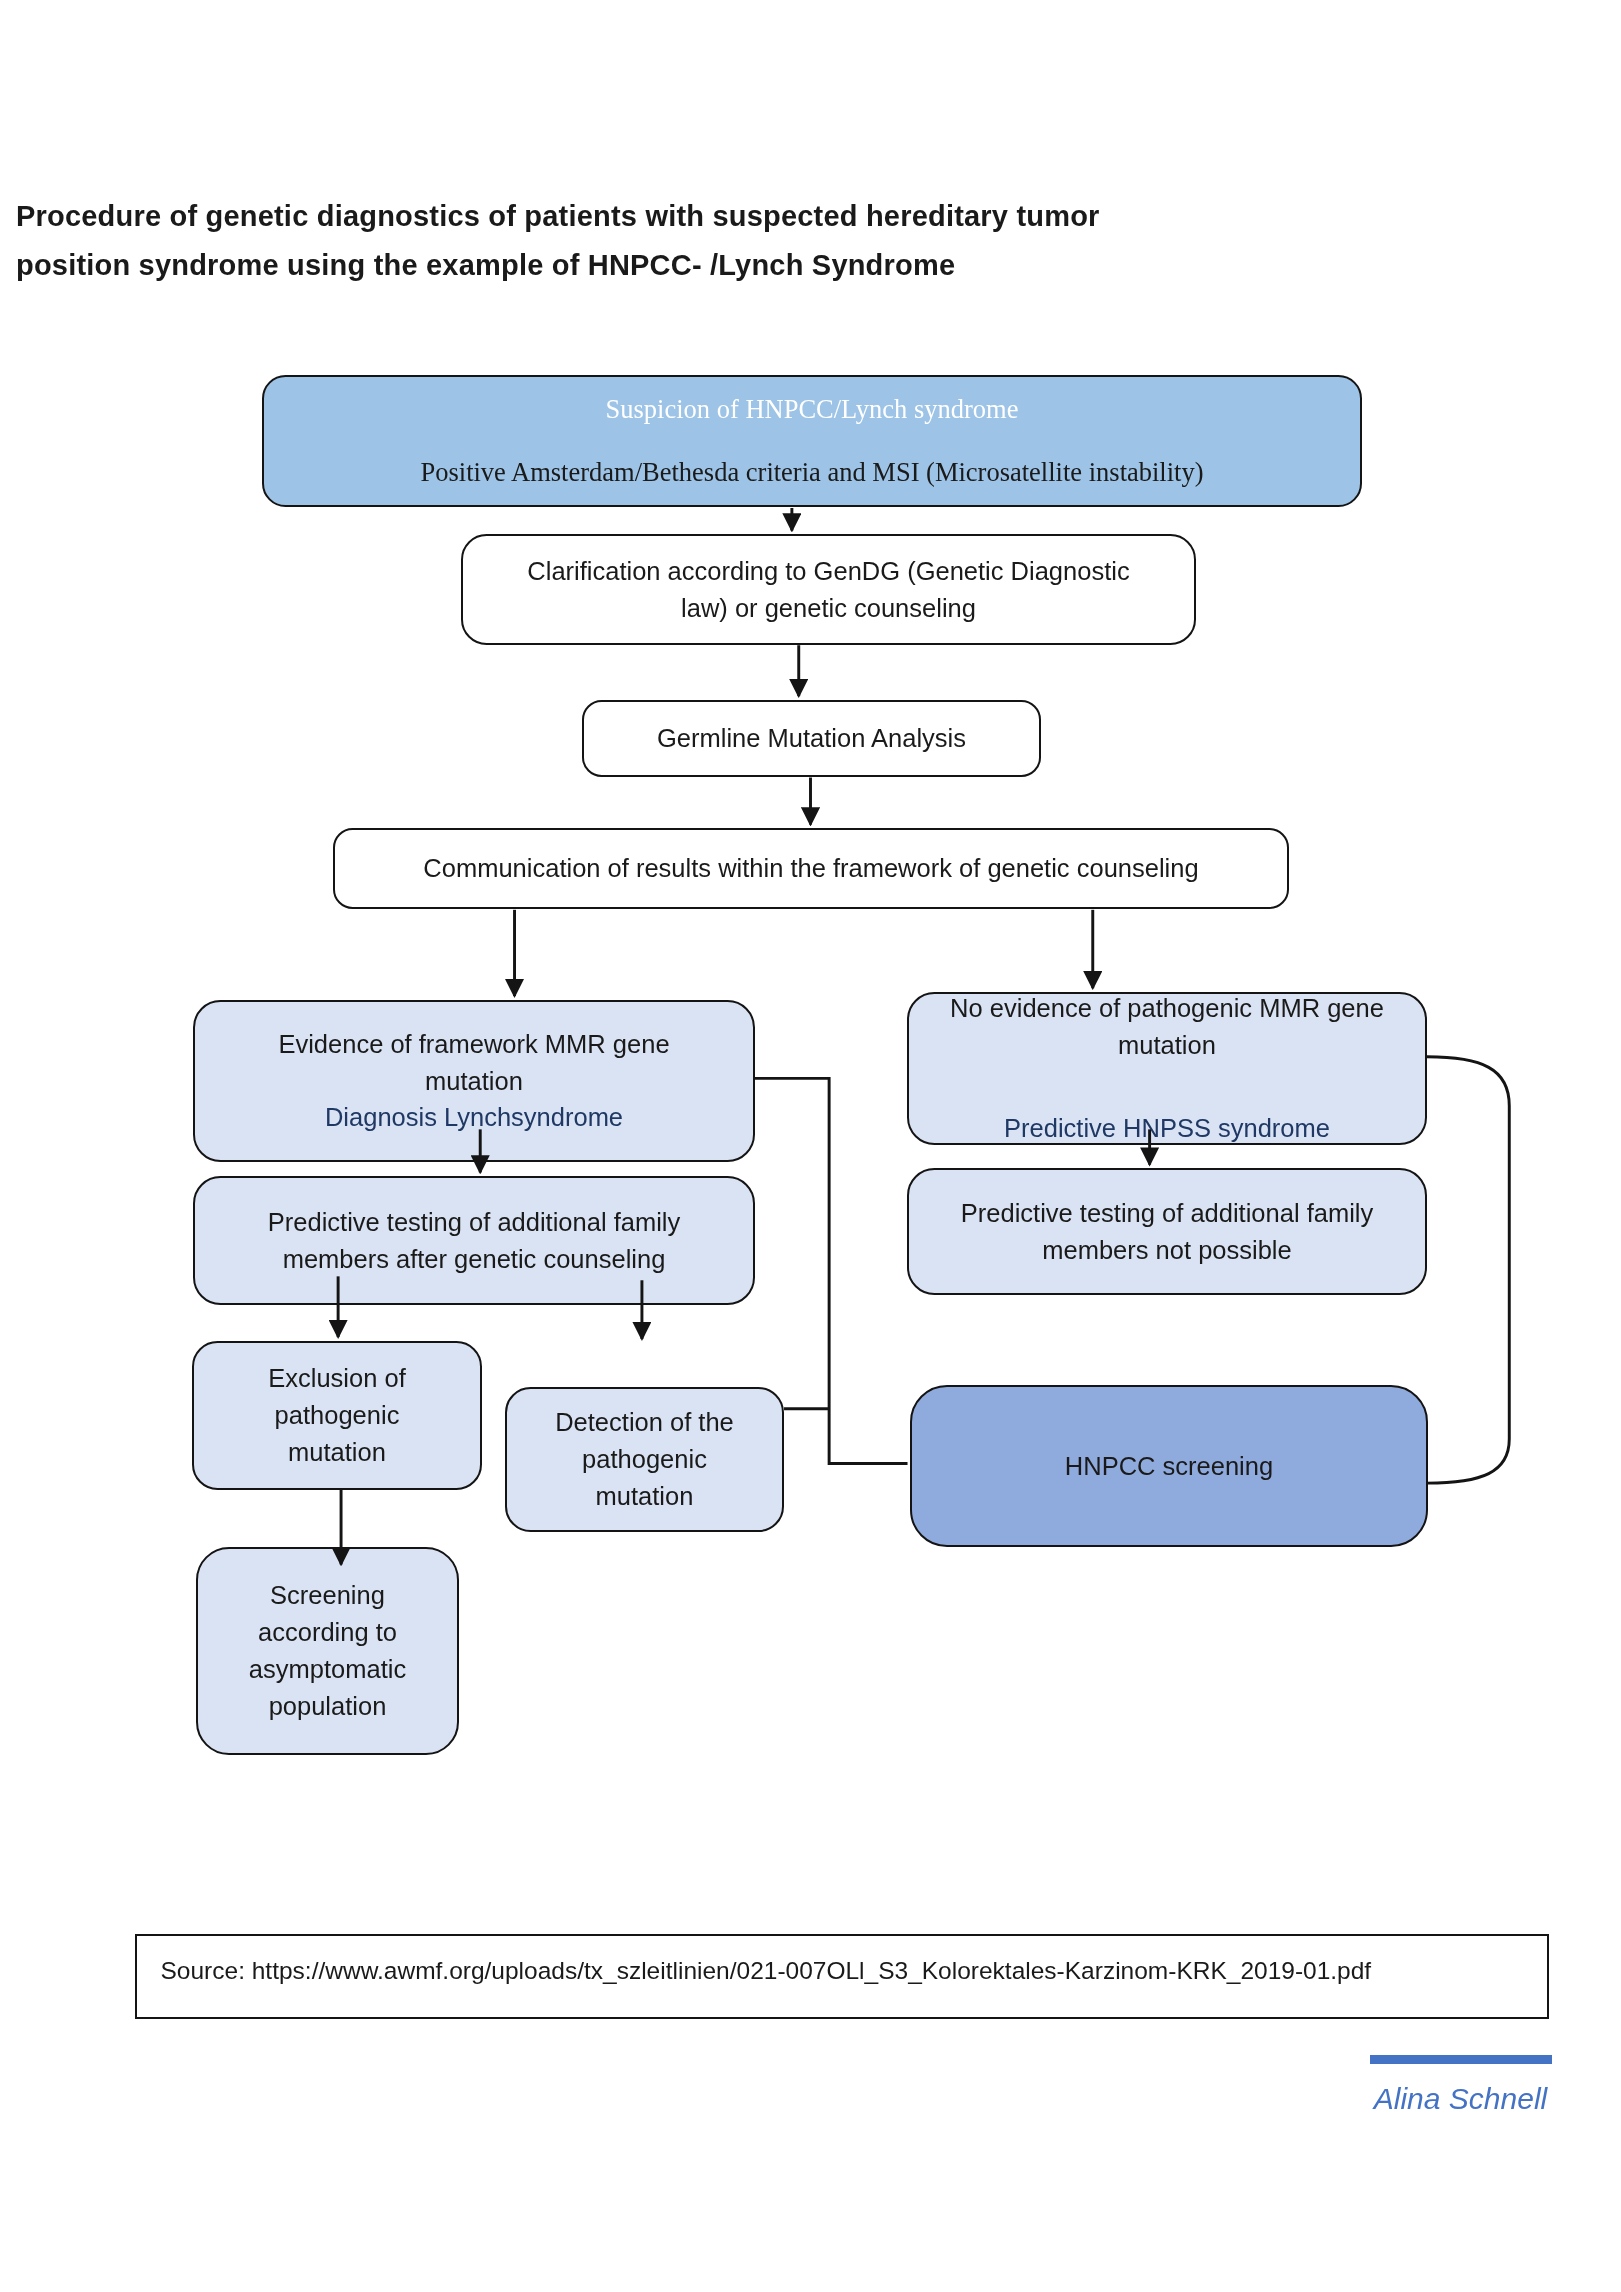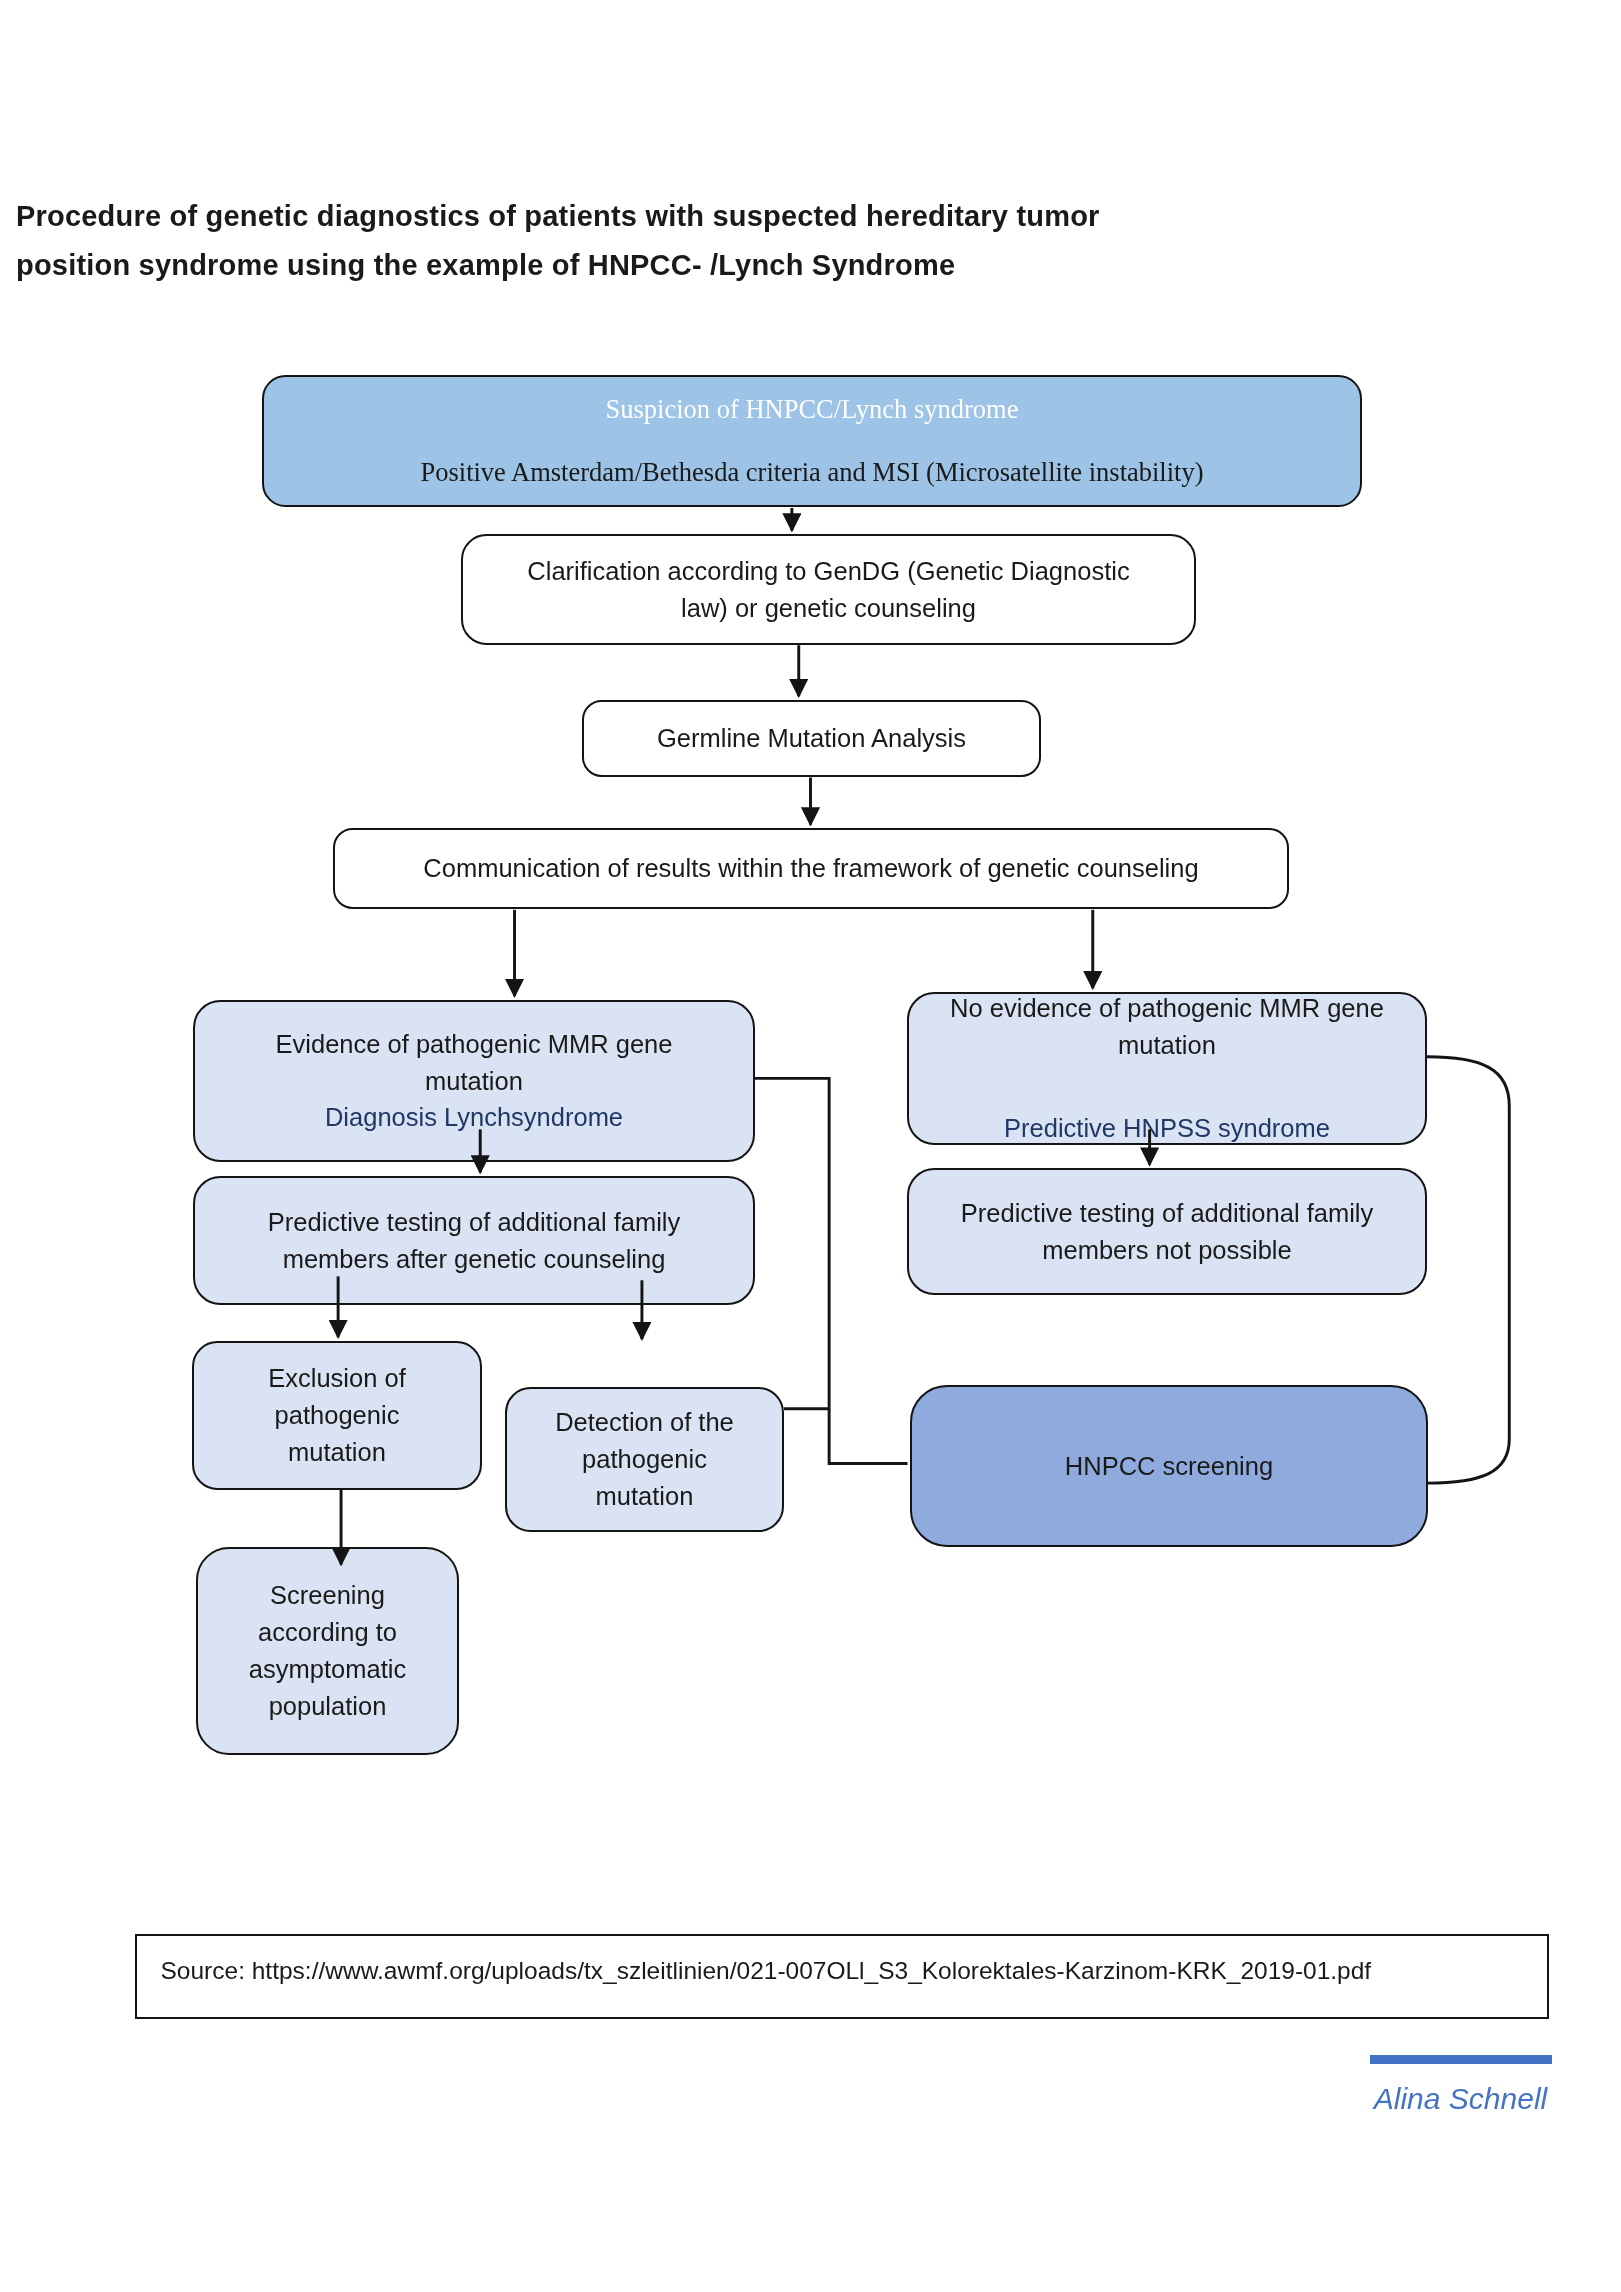--- a/index.html
+++ b/index.html
@@ -60,21 +60,21 @@
 
   <div class="node fill-white" style="left:582px;top:700px;width:459px;height:77px;border-radius:19.6px;">
     <div>Germline Mutation Analysis</div>
   </div>
 
   <div class="node fill-white" style="left:333px;top:828px;width:956px;height:81px;border-radius:19.6px;">
     <div>Communication of results within the framework of genetic counseling</div>
   </div>
 
   <div class="node fill-light" style="left:193px;top:1000px;width:562px;height:162px;border-radius:27.4px;">
-    <div class="inner" style="max-width:461px;">Evidence of pathogenic MMR gene mutation</div>
+    <div class="inner" style="max-width:461px;">Evidence of framework MMR gene mutation</div>
     <div class="navy">Diagnosis Lynchsyndrome</div>
   </div>
 
   <div class="node fill-light" style="left:193px;top:1176px;width:562px;height:129px;border-radius:27.4px;">
     <div class="inner" style="max-width:490px;">Predictive testing of additional family members after genetic counseling</div>
   </div>
 
   <div class="node fill-light" style="left:192px;top:1341px;width:290px;height:149px;border-radius:25.5px;">
     <div class="inner" style="max-width:176px;">Exclusion of pathogenic mutation</div>
   </div>

